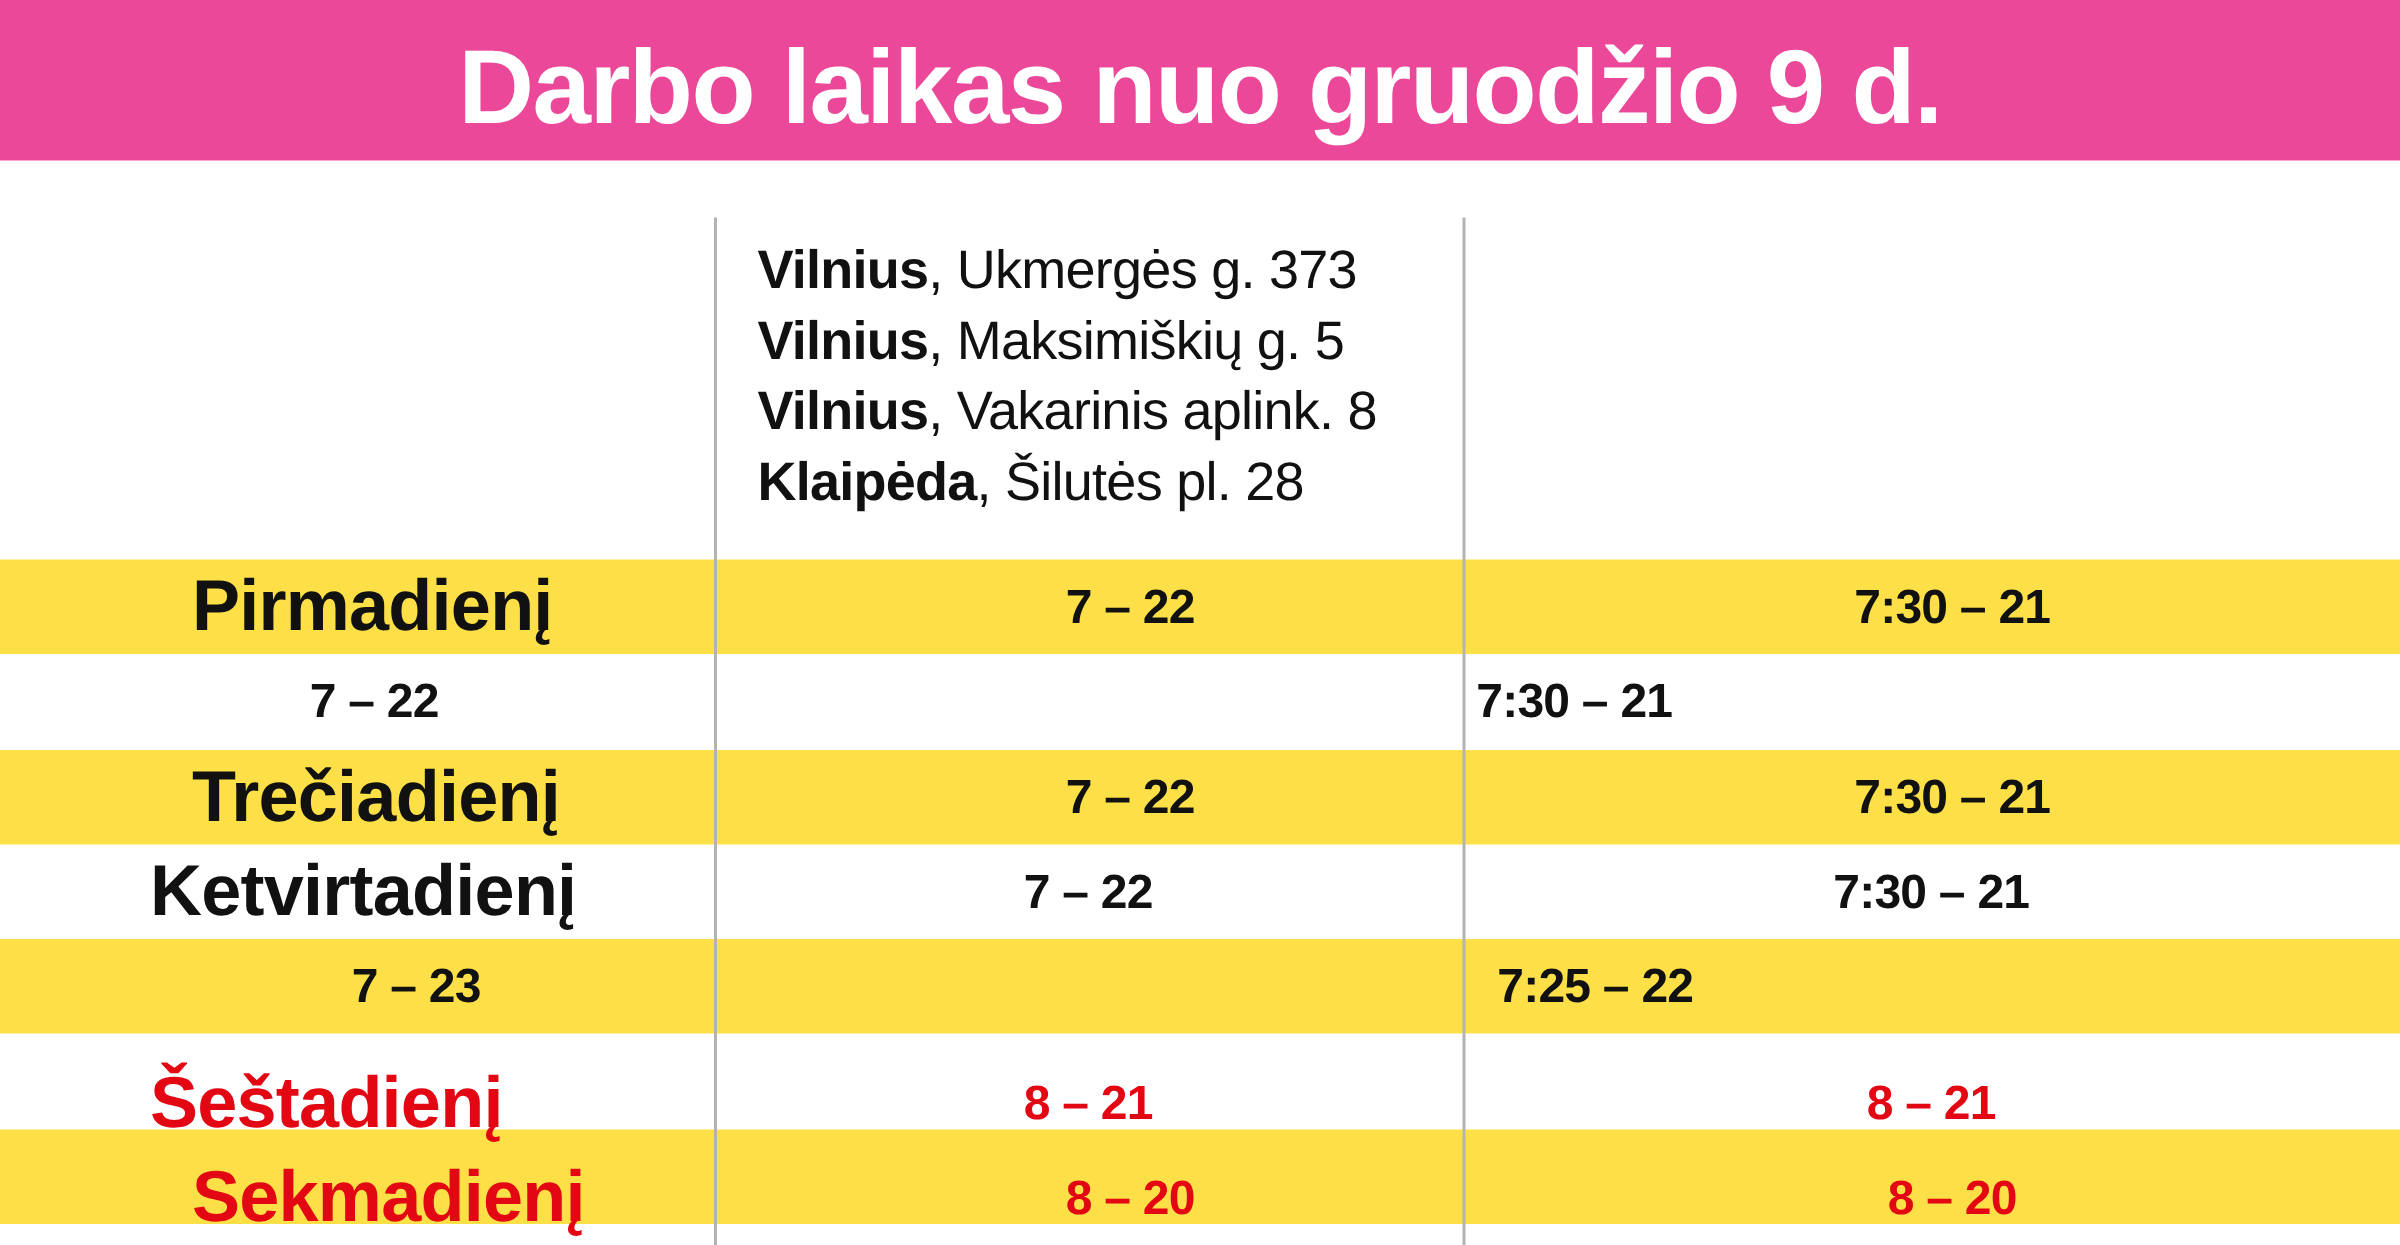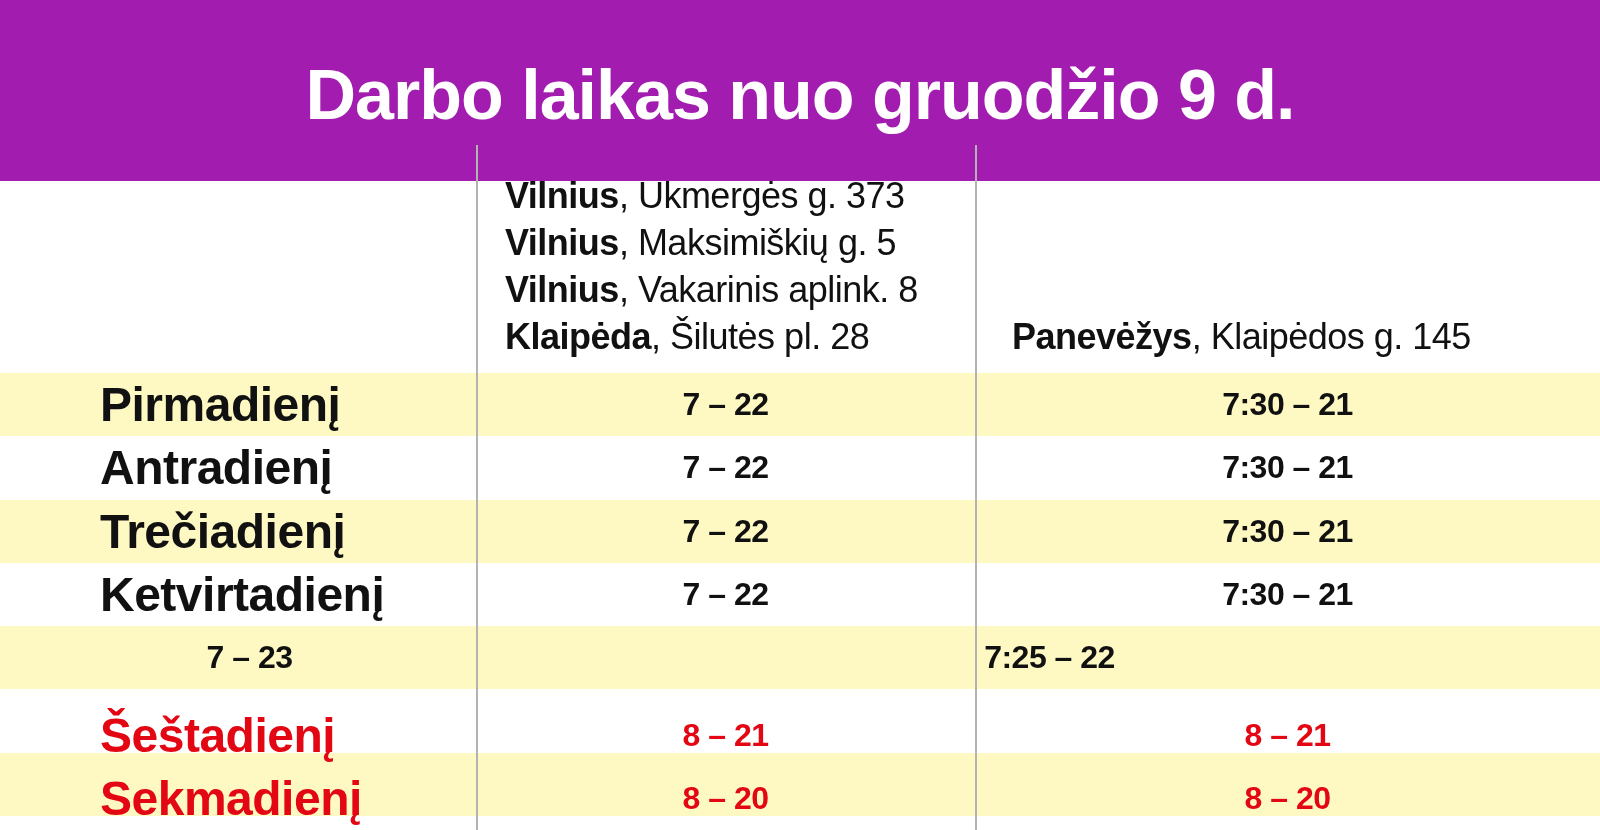--- a/index.html
+++ b/index.html
@@ -3,49 +3,49 @@
 <meta charset="utf-8">
 <style>
   html,body { margin:0; padding:0; background:#ffffff; }
   .canvas {
     position:relative; width:1600px; height:830px; background:#ffffff;
     font-family:"Liberation Sans", sans-serif; overflow:hidden;
   }
 
   
   .banner {
-    position:absolute; top:0; left:0; width:1600px; height:181px;
-    background:#a21caf; display:flex; align-items:center; justify-content:center;
+    position:absolute; top:0; left:0; width:1600px; height:107px;
+    background:#ec4899; display:flex; align-items:center; justify-content:center;
   }
   .banner-title {
     color:#ffffff; font-weight:bold; font-size:70px; letter-spacing:-1px;
     padding-top:8px; white-space:nowrap;
   }
 
   
   .col1 { width:476px; flex:0 0 476px; }
   .col2 { width:499px; flex:0 0 499px; }
   .col3 { flex:1 1 auto; }
 
   
   .header-row {
-    position:absolute; top:146px; left:0; width:1600px; height:228px;
+    position:absolute; top:130px; left:0; width:1600px; height:228px;
     display:flex; align-items:flex-end; color:#111111;
   }
   .addr-block {
     padding:0 4px 14px 29px; font-size:36px; line-height:47px;
     letter-spacing:-0.5px; white-space:nowrap;
   }
   .col3 .addr-block { padding-left:37px; }
   .city { font-weight:bold; }
 
   
   .table { position:absolute; top:373px; left:0; width:1600px; }
   .row { display:flex; height:63.3px; align-items:center; }
-  .row.stripe { background:#fef9c3; }
+  .row.stripe { background:#fde047;padding-left:28px; }
   .day-cell {
     padding-left:100px; font-weight:bold; font-size:48px; color:#111111;
     letter-spacing:-0.5px; white-space:nowrap; box-sizing:border-box;
   }
   .time-cell {
     text-align:center; font-weight:bold; font-size:32px; color:#111111;
     letter-spacing:-0.5px; white-space:nowrap;
   }
   .row.weekend .day-cell, .row.weekend .time-cell { color:#e30613;margin-top:28px; }
 
@@ -68,37 +68,31 @@
   <div class="header-row">
     <div class="col1"></div>
     <div class="col2">
       <div class="addr-block">
         <div><span class="city">Vilnius</span><span>, Ukmergės g. 373</span></div>
         <div><span class="city">Vilnius</span><span>, Maksimiškių g. 5</span></div>
         <div><span class="city">Vilnius</span><span>, Vakarinis aplink. 8</span></div>
         <div><span class="city">Klaipėda</span><span>, Šilutės pl. 28</span></div>
       </div>
     </div>
-    <div class="col3">
-      <div class="addr-block">
-        <div><span class="city">Panevėžys</span><span>, Klaipėdos g. 145</span></div>
-      </div>
-    </div>
   </div>
 
   <div class="table">
 
     <div class="row stripe">
       <div class="col1 day-cell">Pirmadienį</div>
       <div class="col2 time-cell">7 – 22</div>
       <div class="col3 time-cell">7:30 – 21</div>
     </div>
 
     <div class="row">
-      <div class="col1 day-cell">Antradienį</div>
       <div class="col2 time-cell">7 – 22</div>
       <div class="col3 time-cell">7:30 – 21</div>
     </div>
 
     <div class="row stripe">
       <div class="col1 day-cell">Trečiadienį</div>
       <div class="col2 time-cell">7 – 22</div>
       <div class="col3 time-cell">7:30 – 21</div>
     </div>
 

